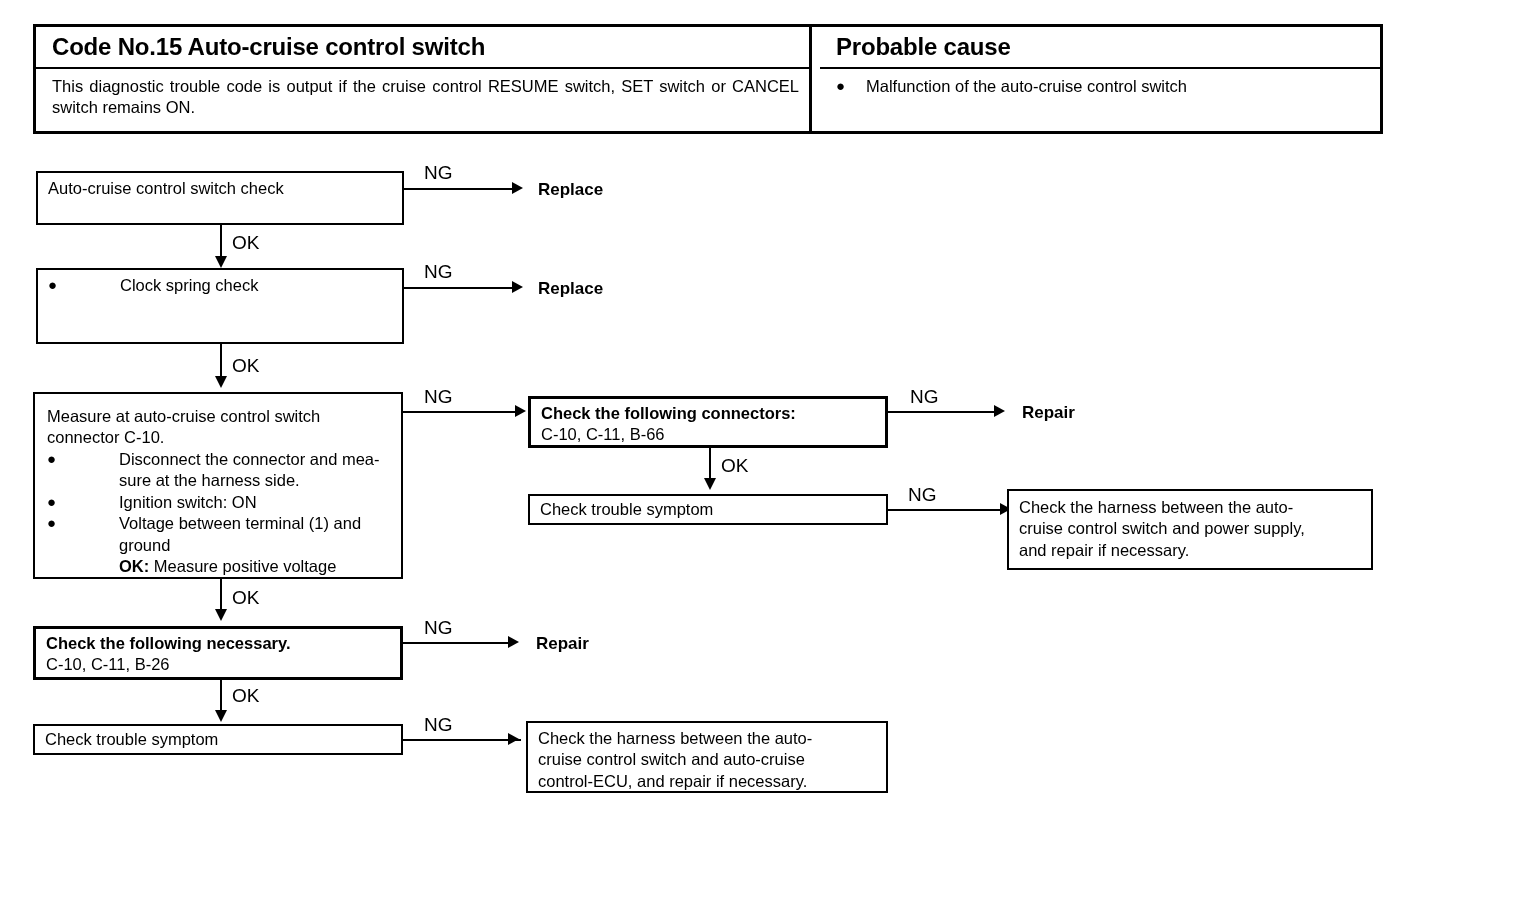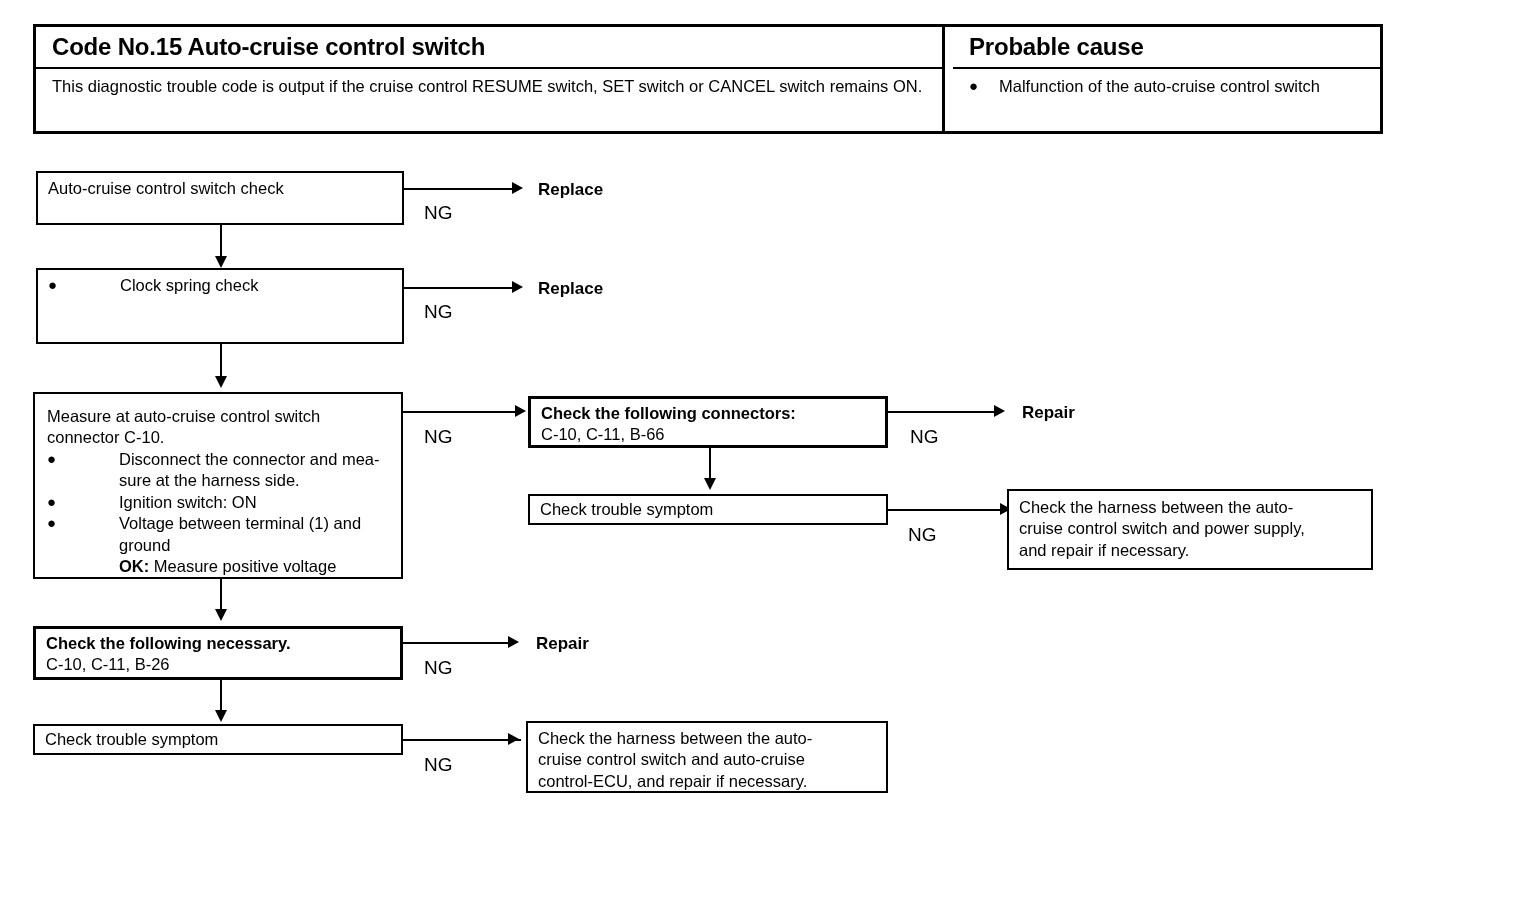--- a/index.html
+++ b/index.html
@@ -30,21 +30,21 @@
     border: 3px solid #000;
     box-sizing: border-box;
     display: flex;
   }
   .hdr-col {
     box-sizing: border-box;
     display: flex;
     flex-direction: column;
   }
   .hdr-col-left {
-    width: 909px;
+    width: 776px;
     border-right: 3px solid #000;
   }
   .hdr-col-right {
     flex: 1 1 auto;
     margin-left: 8px;
   }
   .hdr-title {
     box-sizing: border-box;
     height: 42px;
     border-bottom: 2px solid #000;
@@ -138,21 +138,20 @@
     position: absolute;
     width: 0; height: 0;
     border-top: 12px solid #000;
     border-left: 6px solid transparent;
     border-right: 6px solid transparent;
   }
   .edge-label {
     position: absolute;
     font-size: 19px;
     white-space: nowrap;
-    margin-top: 40px;
   }
 </style>
 </head>
 <body>
 
 <div id="page">
 
   <div class="hdr-table">
     <div class="hdr-col hdr-col-left">
       <div class="hdr-title">Code No.15 Auto-cruise control switch</div>

